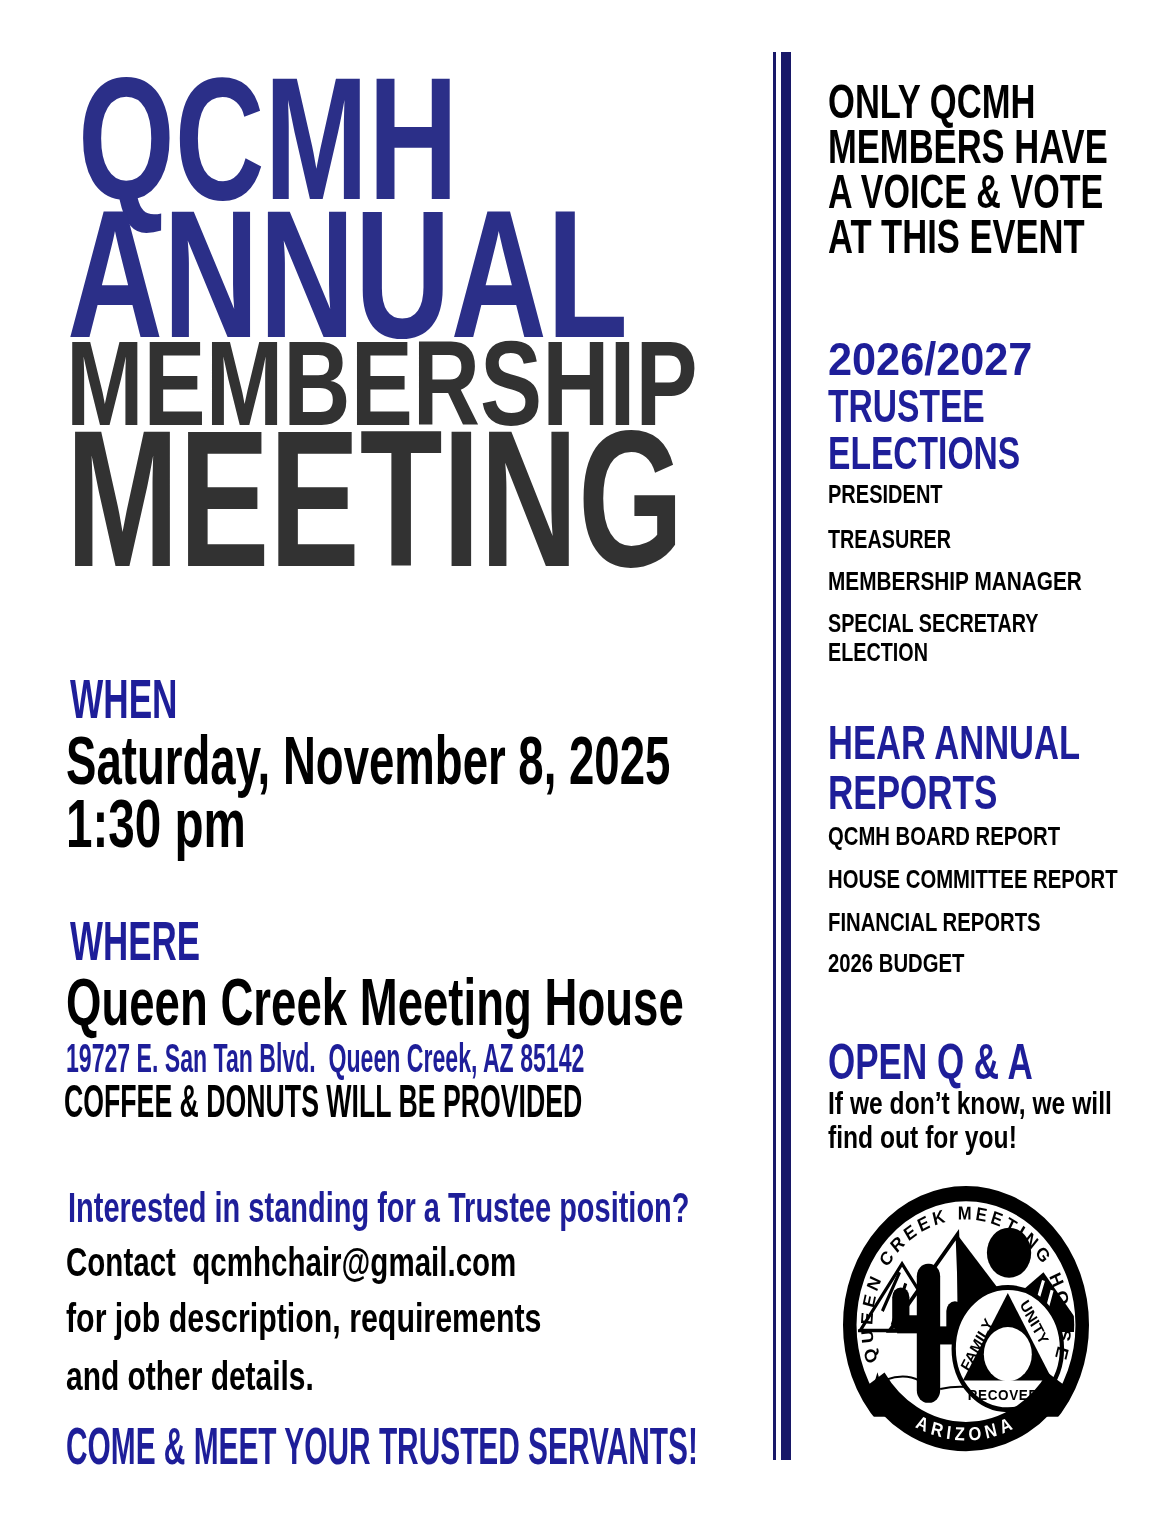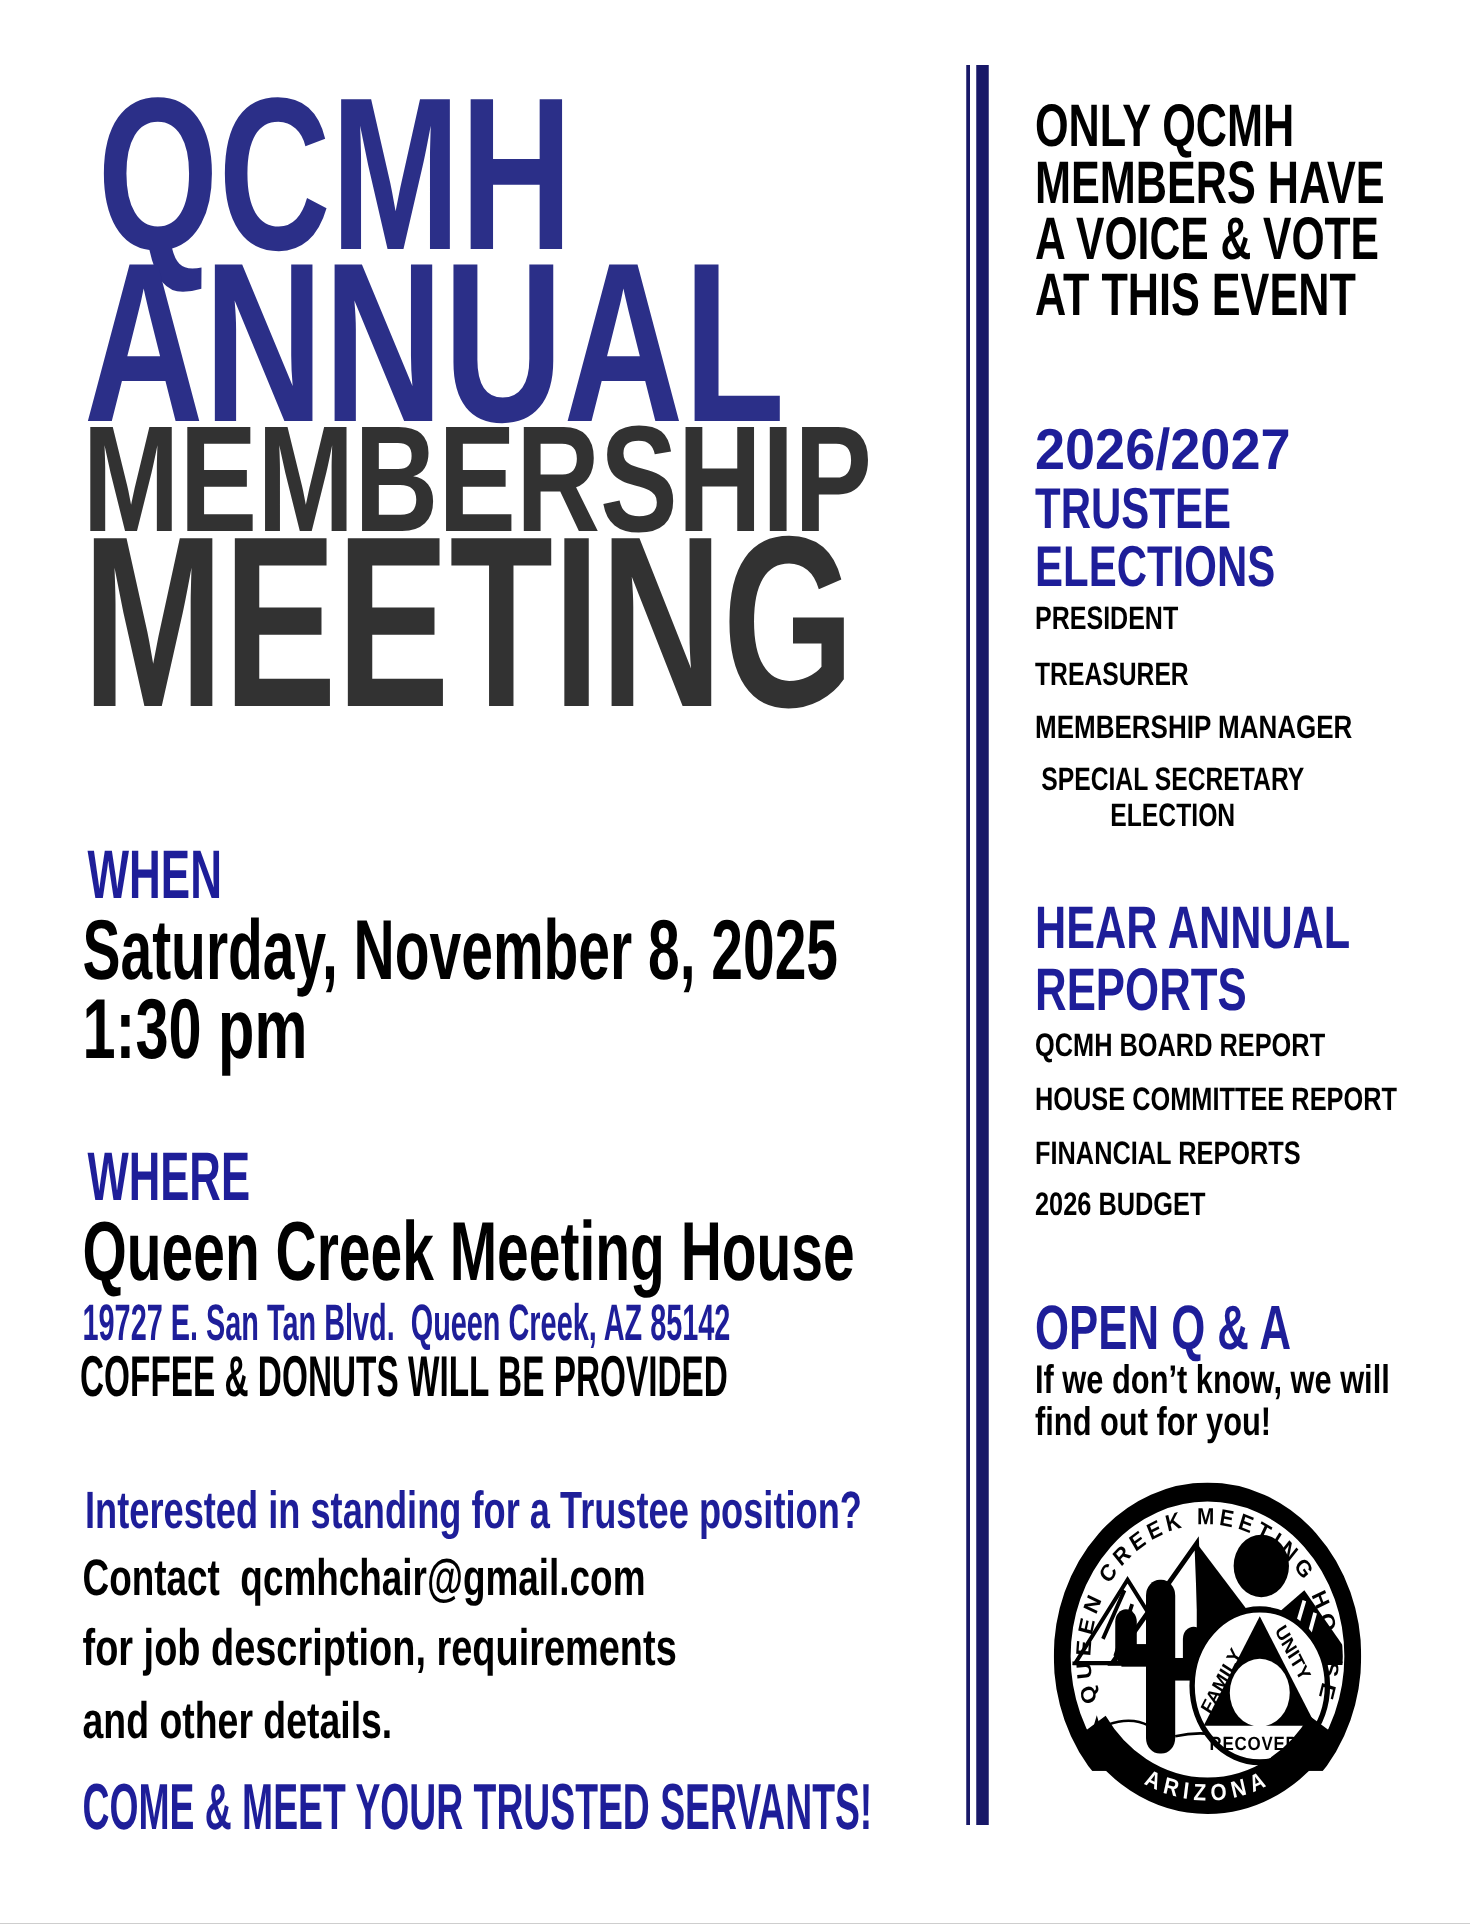--- a/index.html
+++ b/index.html
@@ -3,21 +3,20 @@
 <meta charset="utf-8">
 <style>
   html,body { margin:0; padding:0; background:#888; }
   .page {
     position:relative;
     width:1176px; height:1539px;
     margin:0 auto;
     background:#ffffff;
     overflow:hidden;
     font-family:"Liberation Sans", sans-serif;
-    text-align:center;
   }
   .ln {
     position:absolute;
     white-space:pre;
     font-weight:bold;
     line-height:1;
     transform:scaleX(var(--sx,.75));
     transform-origin:left top;
   }
   .wrap { white-space:normal; line-height:1.1; }

